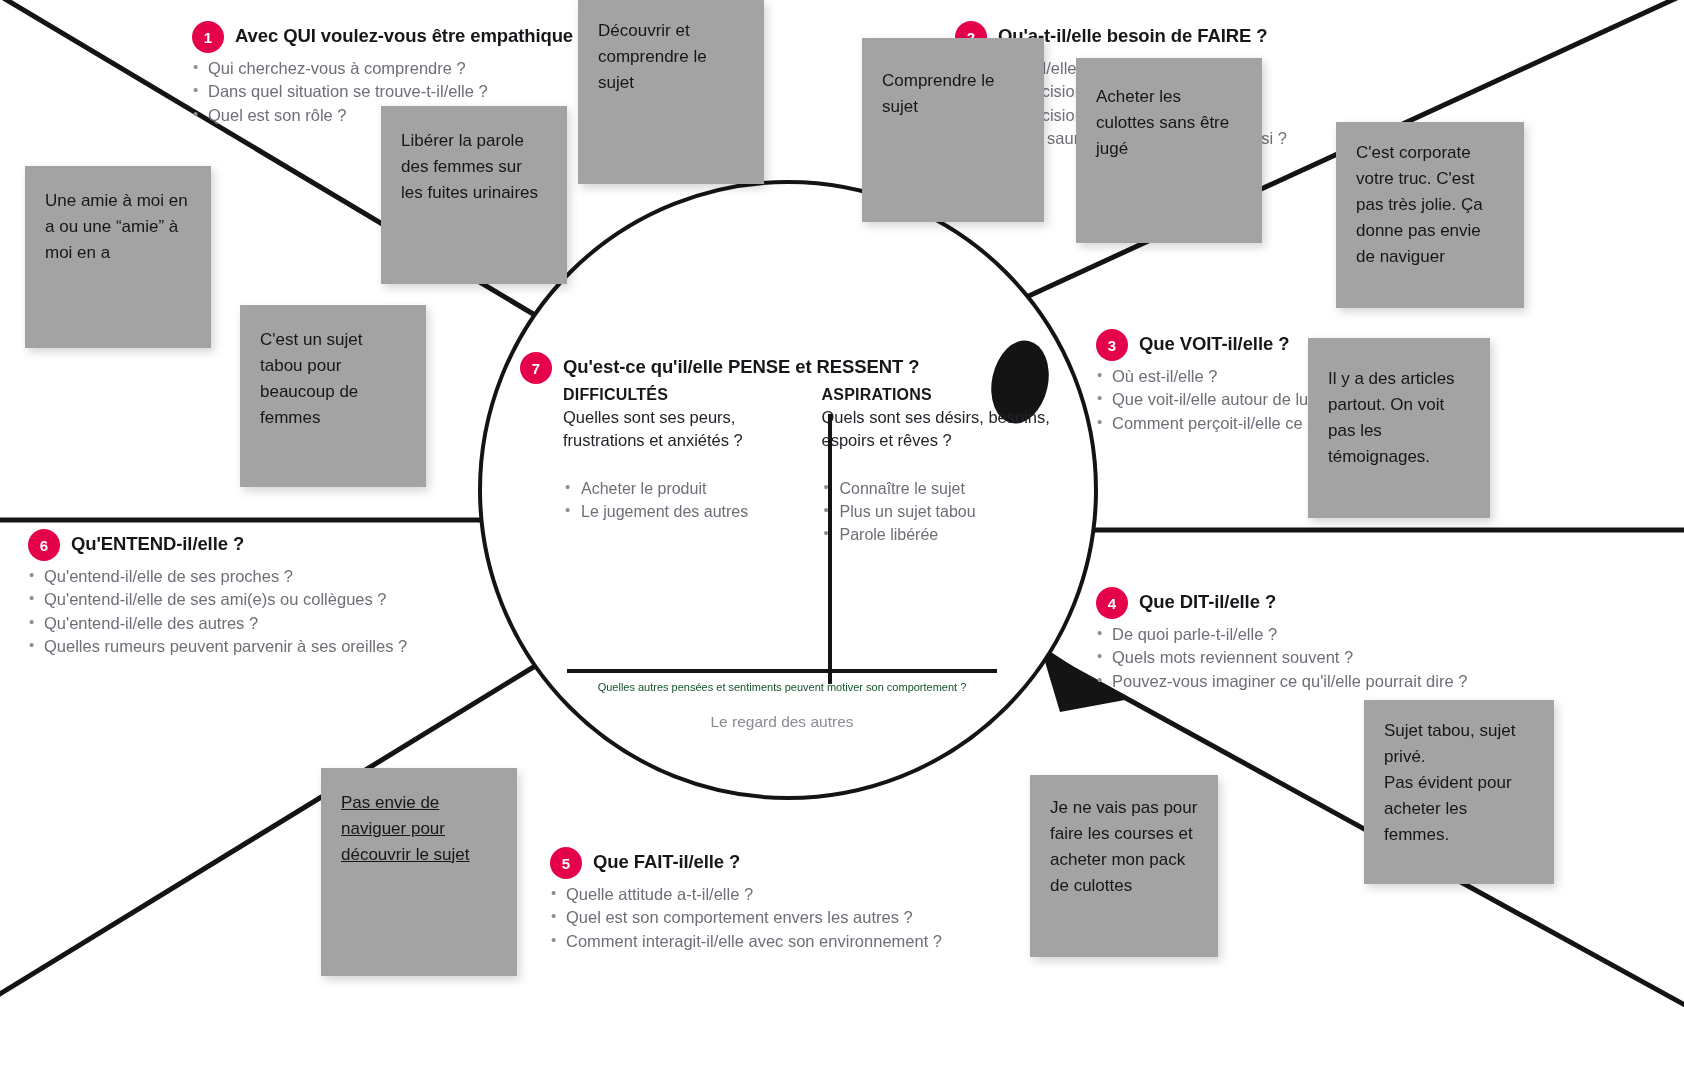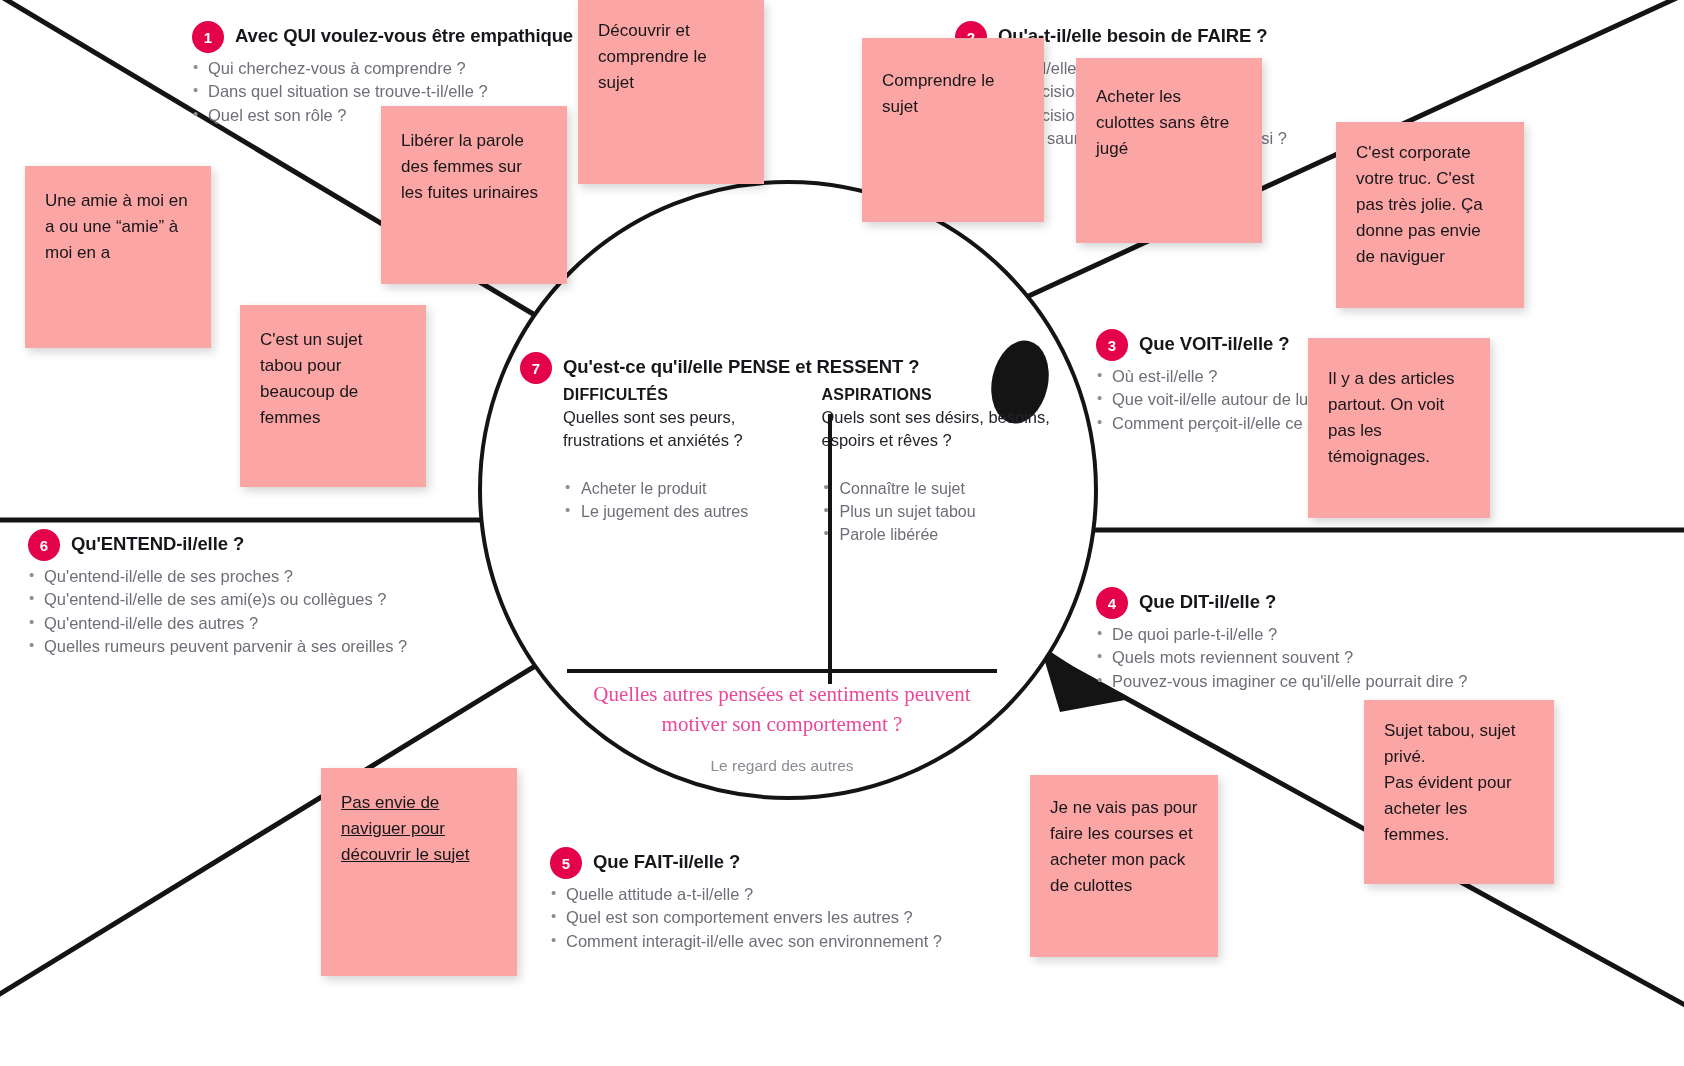--- a/index.html
+++ b/index.html
@@ -55,33 +55,33 @@
   .c-col{width:232px;}
   .c-col.right{padding-left:30px;}
   .c-sub{font-size:16px;font-weight:bold;color:#17161a;letter-spacing:.2px;margin-bottom:2px;}
   .c-q{font-size:16.5px;color:#23232a;line-height:1.4;}
   ul.c-bul{margin:25px 0 0 0;padding:0;list-style:none;}
   ul.c-bul li{font-size:16px;color:#6e6e78;line-height:1.44;padding-left:18px;position:relative;}
   ul.c-bul li:before{content:"•";position:absolute;left:2px;top:-1px;color:#8d8d96;font-size:15px;}
   #vdiv{position:absolute;left:265px;top:28px;width:4px;height:270px;background:#141414;}
   #hdiv{position:absolute;left:47px;top:314px;width:430px;height:4px;background:#141414;}
   #c-foot{position:absolute;left:47px;top:325px;width:430px;text-align:center;}
-  #c-foot .l1{font-size:21px;color:#ec4899;line-height:1.42;font-family:Liberation Serif, serif;}
+  #c-foot .l1{font-size:11px;color:#14532d;line-height:1.42;}
   #c-foot .l2{font-size:15.5px;color:#8b8b93;margin-top:17px;}
 
   
   #blob{
     position:absolute;left:992px;top:340px;width:56px;height:84px;
     background:#141414;border-radius:50%;
     transform:rotate(12deg);z-index:4;
   }
 
   
   .note{
-    position:absolute;background:#fca5a5;
+    position:absolute;background:#a3a3a3;
     box-shadow:3px 4px 9px rgba(0,0,0,.17);
     z-index:6;box-sizing:border-box;
     padding:22px 20px 20px 20px;
     font-size:17px;line-height:1.53;color:#17161a;
     white-space:pre-line;
   }
 </style>
 </head>
 <body>
 

